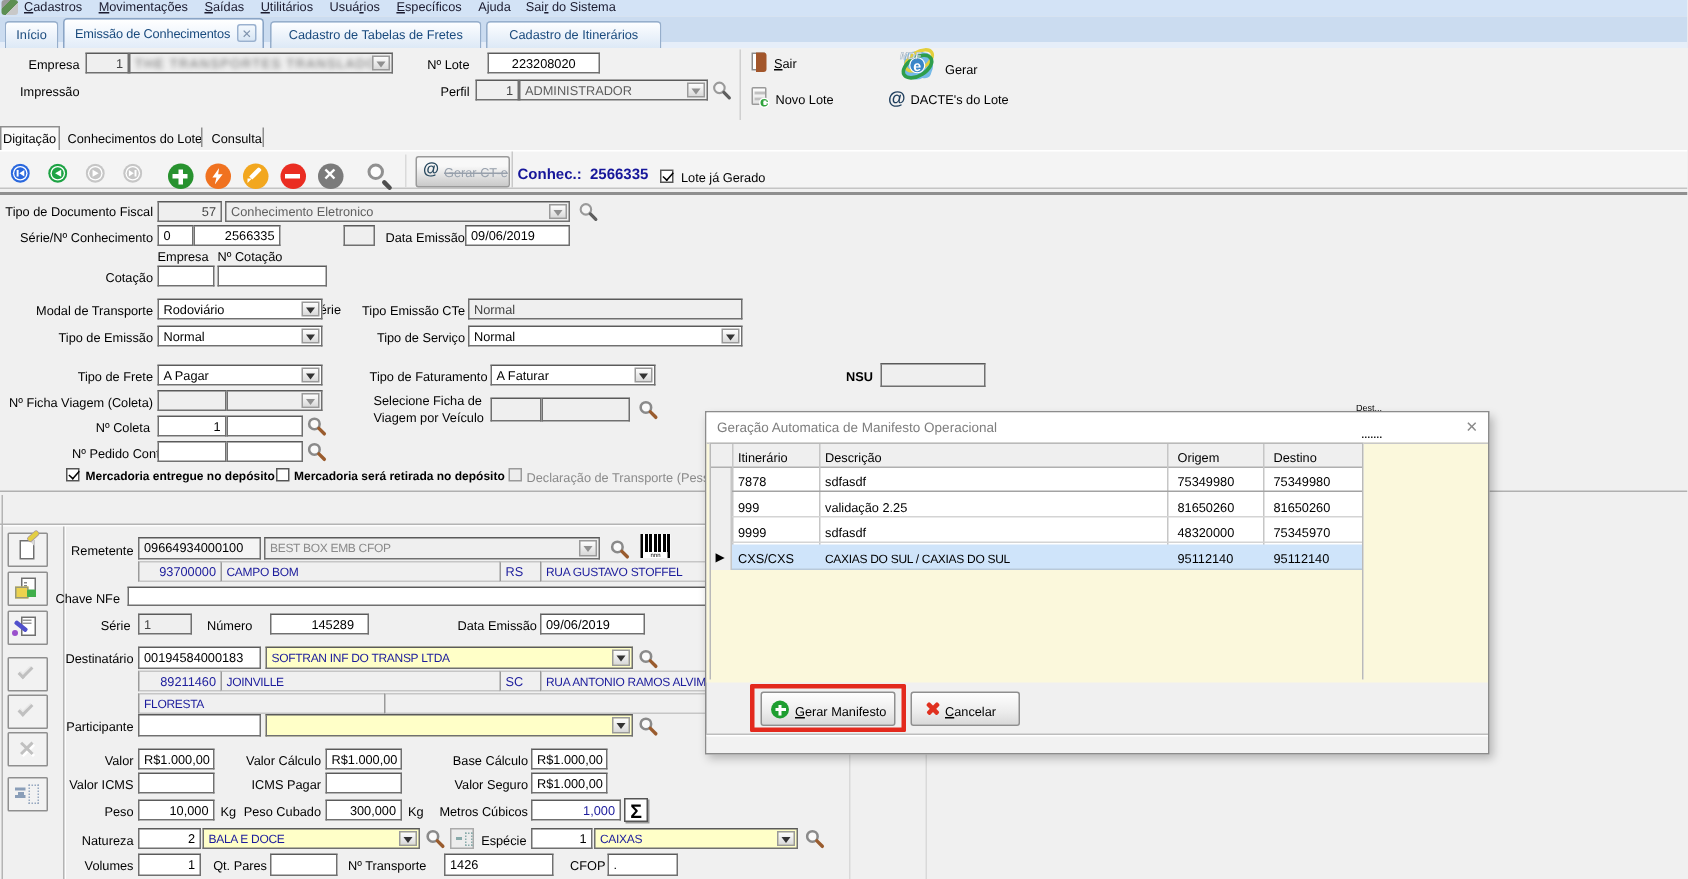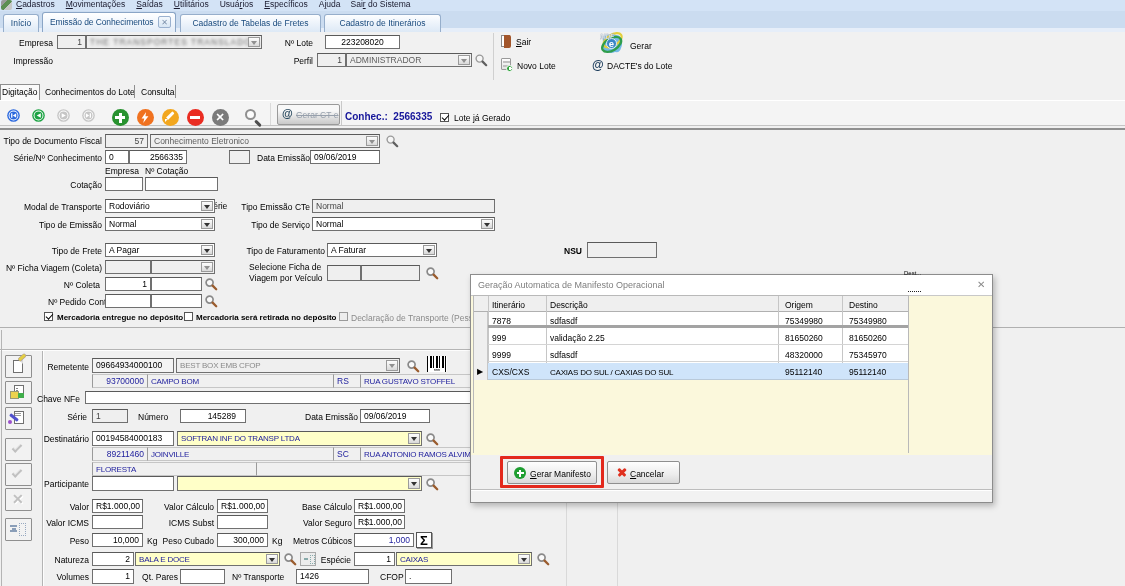--- a/index.html
+++ b/index.html
@@ -332,21 +332,21 @@
 
   <div class="lbl" style="left:0;top:174px;width:89px;">Valor</div>
   <div class="fld rt" style="left:92px;top:171px;width:51px;height:14px;">R$1.000,00</div>
   <div class="lbl" style="left:112px;top:174px;width:102px;">Valor Cálculo</div>
   <div class="fld rt" style="left:217px;top:171px;width:51px;height:14px;">R$1.000,00</div>
   <div class="lbl" style="left:250px;top:174px;width:102px;">Base Cálculo</div>
   <div class="fld rt" style="left:354px;top:171px;width:51px;height:14px;">R$1.000,00</div>
 
   <div class="lbl" style="left:0;top:190px;width:89px;">Valor ICMS</div>
   <div class="fld" style="left:92px;top:187px;width:51px;height:14px;"></div>
-  <div class="lbl" style="left:112px;top:190px;width:102px;">ICMS Subst</div>
+  <div class="lbl" style="left:112px;top:190px;width:102px;">ICMS Pagar</div>
   <div class="fld" style="left:217px;top:187px;width:51px;height:14px;"></div>
   <div class="lbl" style="left:250px;top:190px;width:102px;">Valor Seguro</div>
   <div class="fld rt" style="left:354px;top:187px;width:51px;height:14px;">R$1.000,00</div>
 
   <div class="lbl" style="left:0;top:208px;width:89px;">Peso</div>
   <div class="fld rt" style="left:92px;top:205px;width:51px;height:14px;">10,000</div>
   <div class="abs" style="left:147px;top:208px;">Kg</div>
   <div class="lbl" style="left:112px;top:208px;width:102px;">Peso Cubado</div>
   <div class="fld rt" style="left:217px;top:205px;width:51px;height:14px;">300,000</div>
   <div class="abs" style="left:272px;top:208px;">Kg</div>
@@ -398,21 +398,21 @@
     <span class="abs" style="left:311px;top:4px;">Origem</span>
     <span class="abs" style="left:375px;top:4px;">Destino</span>
 
     <div class="abs" style="left:14px;top:0;width:1px;height:84px;background:#c6c6c6;"></div>
     <div class="abs" style="left:72px;top:0;width:1px;height:84px;background:#c6c6c6;"></div>
     <div class="abs" style="left:304px;top:0;width:1px;height:84px;background:#c6c6c6;"></div>
     <div class="abs" style="left:368px;top:0;width:1px;height:84px;background:#c6c6c6;"></div>
 
     <div class="abs" style="left:0;top:16px;width:14px;height:68px;background:#efefef;border-right:1px solid #c6c6c6;z-index:3;"></div>
 
-    <div class="abs" style="left:0;top:16px;width:434px;height:16px;border-bottom:3px solid #a3a3a3;">
+    <div class="abs" style="left:0;top:16px;width:434px;height:16px;border-bottom:1px solid #a3a3a3;">
         <span class="abs" style="left:18px;top:4px;">7878</span>
         <span class="abs" style="left:76px;top:4px;">sdfasdf</span>
         <span class="abs" style="left:311px;top:4px;">75349980</span>
         <span class="abs" style="left:375px;top:4px;">75349980</span>
       </div>
     <div class="abs" style="left:0;top:33px;width:434px;height:16px;border-bottom:1px solid #d4d4d4;">
         <span class="abs" style="left:18px;top:4px;">999</span>
         <span class="abs" style="left:76px;top:4px;">validação 2.25</span>
         <span class="abs" style="left:311px;top:4px;">81650260</span>
         <span class="abs" style="left:375px;top:4px;">81650260</span>

